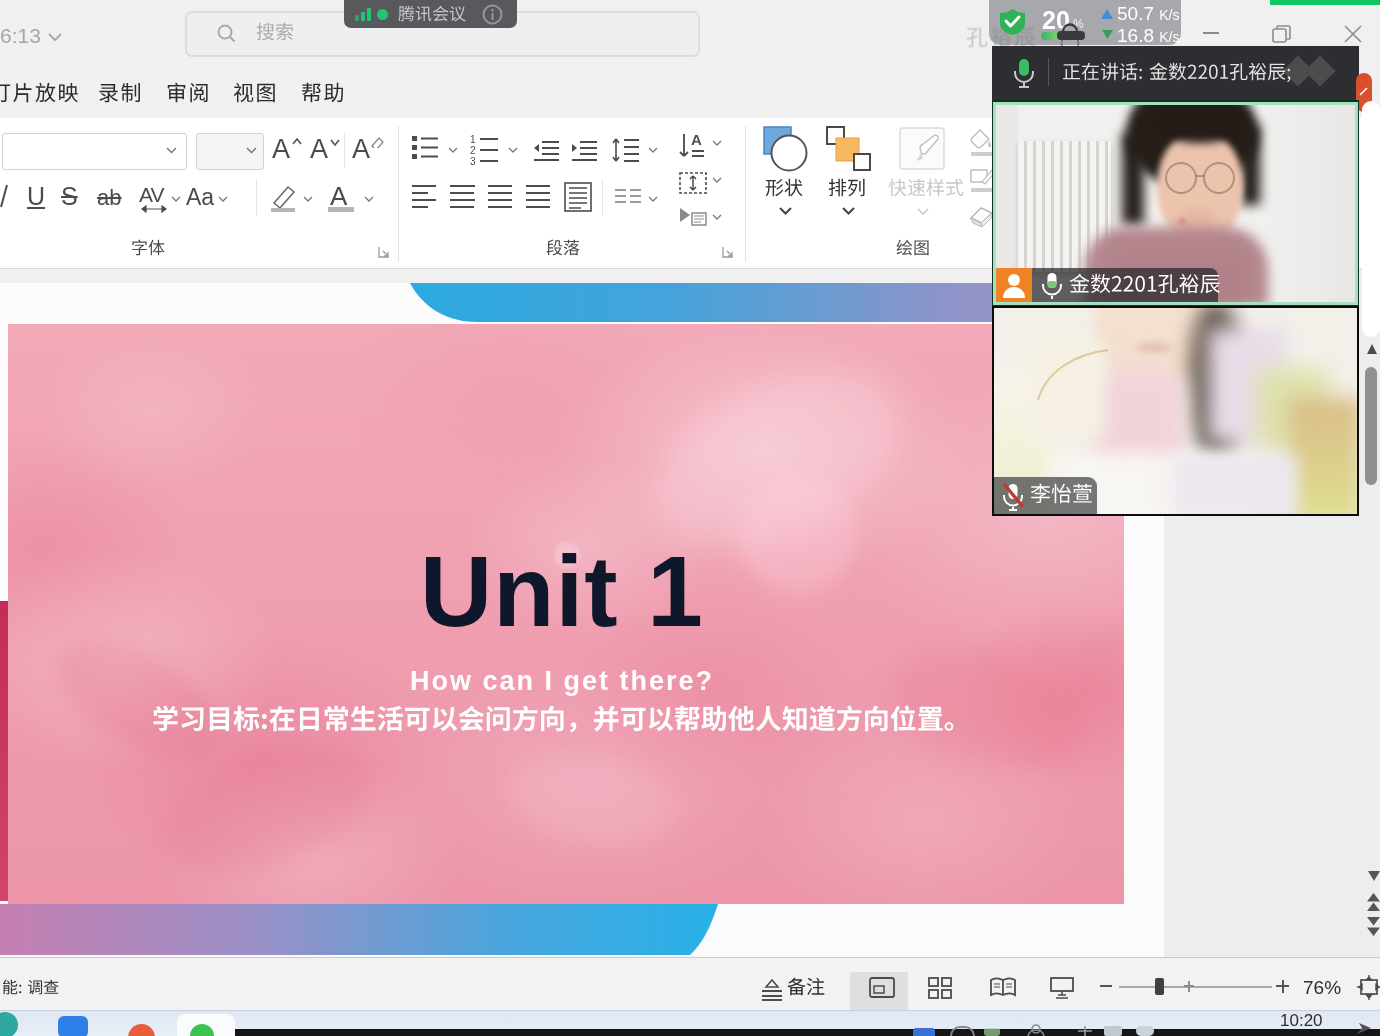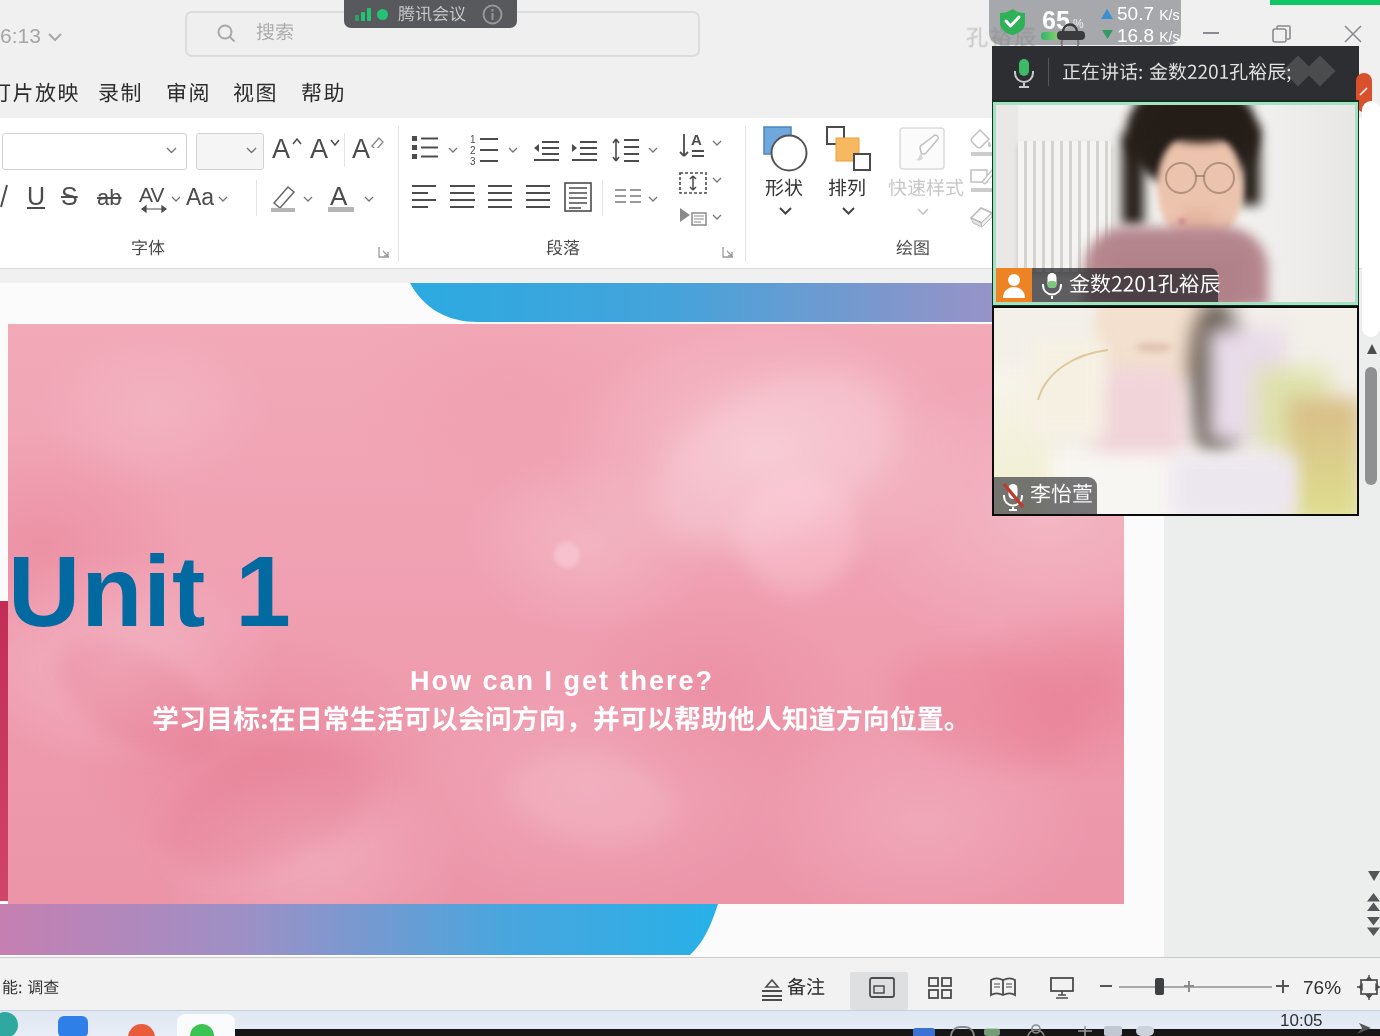--- a/index.html
+++ b/index.html
@@ -377,21 +377,21 @@
 radial-gradient(ellipse 200px 150px at 63% 63%, rgba(231,120,145,.30), rgba(231,120,145,0) 70%),
 radial-gradient(ellipse 240px 160px at 45% 12%, rgba(238,150,168,.35), rgba(238,150,168,0) 70%)"></div>
 <div class="a" style="left:640px;top:60px;width:260px;height:150px;border-radius:50%;background:rgba(255,255,255,.18);transform:rotate(-25deg);filter:blur(14px)"></div>
 <div class="a" style="left:730px;top:150px;width:120px;height:120px;border-radius:50%;background:rgba(255,210,220,.35);filter:blur(10px)"></div>
 <div class="a" style="left:40px;top:330px;width:180px;height:90px;border-radius:50%;background:rgba(224,100,128,.22);transform:rotate(30deg);filter:blur(10px)"></div>
 <div class="a" style="left:150px;top:430px;width:220px;height:110px;border-radius:50%;background:rgba(224,100,128,.18);transform:rotate(-20deg);filter:blur(12px)"></div>
 <div class="a" style="left:880px;top:330px;width:200px;height:110px;border-radius:50%;background:rgba(228,105,130,.20);transform:rotate(15deg);filter:blur(12px)"></div>
 <div class="a" style="left:500px;top:430px;width:170px;height:90px;border-radius:50%;background:rgba(255,255,255,.10);transform:rotate(10deg);filter:blur(10px)"></div>
 <div class="a" style="left:546px;top:218px;width:26px;height:26px;border-radius:50%;background:rgba(250,205,215,.6);filter:blur(2px)"></div>
 </div>
-<div class="a" style="left:8px;top:534px;width:1108px;text-align:left;font-size:100px;font-weight:bold;color:#0369a1;letter-spacing:1px">Unit 1</div>
+<div class="a" style="left:8px;top:534px;width:1108px;text-align:center;font-size:100px;font-weight:bold;color:#0f172a;letter-spacing:1px">Unit 1</div>
 <div class="a" style="left:8px;top:666px;width:1108px;text-align:center;font-size:27px;font-weight:bold;color:#fff;letter-spacing:2px">How can I get there?</div>
 <div class="a" style="left:152px;top:705px;width:819px">
     <svg style="position:absolute;overflow:visible" width="819" height="34">
       <g transform="translate(0,23.8) scale(0.027000,-0.027000)" fill="#fff">
         <path transform="translate(0,0)" d="M233 508H694V404H233ZM54 283H949V173H54ZM436 346H559V44Q559 -2 546 -28Q532 -53 497 -66Q461 -79 413 -82Q365 -85 301 -85Q295 -60 281 -26Q266 7 252 31Q284 30 317 29Q350 28 375 28Q401 29 411 29Q426 29 431 33Q436 37 436 47ZM656 508H686L711 514L787 454Q750 419 703 386Q656 353 604 325Q552 296 498 275Q487 291 469 312Q450 333 436 346Q479 363 521 387Q564 412 600 438Q635 464 656 486ZM67 691H938V470H820V585H179V470H67ZM752 843 876 805Q844 758 807 710Q771 663 742 630L647 665Q666 690 685 721Q705 752 722 783Q740 815 752 843ZM150 795 252 840Q279 811 305 775Q331 738 343 709L235 658Q225 687 200 725Q175 763 150 795ZM409 819 515 859Q539 827 562 786Q584 745 594 714L481 670Q473 700 452 742Q431 785 409 819Z"></path>
         <path transform="translate(1000,0)" d="M106 791H820V675H106ZM219 546 299 625Q338 598 386 563Q433 529 478 495Q522 461 551 435L465 344Q439 371 396 406Q353 442 306 479Q259 516 219 546ZM784 791H907Q907 791 907 779Q907 766 907 752Q907 737 907 729Q904 538 901 406Q898 275 892 191Q886 107 876 61Q867 14 851 -8Q829 -41 805 -55Q780 -69 746 -74Q712 -78 661 -78Q610 -77 563 -76Q562 -51 550 -18Q539 14 522 38Q580 34 625 34Q670 33 694 33Q710 33 720 37Q730 41 738 51Q751 65 759 112Q768 160 772 246Q777 332 780 461Q783 590 784 765ZM90 158Q162 179 260 211Q357 243 466 280Q576 318 681 355L703 244Q605 208 502 170Q400 133 305 99Q210 65 131 37Z"></path>
         <path transform="translate(2000,0)" d="M227 564H770V450H227ZM227 332H770V218H227ZM227 101H770V-16H227ZM141 795H854V-79H726V678H262V-79H141Z"></path>
         <path transform="translate(3000,0)" d="M467 788H908V676H467ZM421 549H964V437H421ZM617 493H739V51Q739 7 731 -20Q722 -47 693 -62Q666 -77 628 -81Q590 -84 539 -84Q537 -58 527 -22Q517 13 505 39Q535 38 563 38Q590 38 600 38Q610 38 614 41Q617 45 617 54ZM773 315 872 349Q895 299 916 242Q937 184 953 131Q968 77 974 35L866 -4Q861 38 847 92Q833 147 814 205Q795 264 773 315ZM465 345 573 320Q558 261 537 203Q517 145 492 93Q468 41 442 1Q432 10 414 22Q397 34 379 45Q361 56 348 63Q387 115 417 191Q448 267 465 345ZM34 652H409V541H34ZM173 850H292V-89H173ZM158 576 230 553Q220 495 205 433Q189 371 170 311Q150 250 127 199Q103 147 77 109Q72 125 61 147Q51 168 39 190Q27 211 16 226Q48 267 76 326Q104 385 126 451Q147 517 158 576ZM287 525Q296 516 316 493Q335 470 358 443Q380 416 399 393Q417 370 424 361L360 266Q350 287 334 315Q318 344 299 374Q280 404 263 430Q246 456 235 473Z"></path>
         <path transform="translate(4000,0)" d="M163 366Q123 366 97 393Q71 421 71 461Q71 503 97 530Q123 557 163 557Q202 557 228 530Q254 503 254 461Q254 421 228 393Q202 366 163 366ZM163 -14Q123 -14 97 14Q71 42 71 82Q71 124 97 151Q123 178 163 178Q202 178 228 151Q254 124 254 82Q254 42 228 14Q202 -14 163 -14Z"></path>
         <path transform="translate(4325,0)" d="M55 711H947V596H55ZM381 387H906V276H381ZM343 47H944V-64H343ZM585 553H706V-12H585ZM371 850 496 820Q459 700 403 583Q347 466 268 365Q189 264 82 191Q76 208 65 229Q55 250 44 271Q33 292 23 306Q91 350 147 412Q202 474 245 547Q288 620 320 697Q351 774 371 850ZM171 431H292V-88H171Z"></path>
@@ -490,39 +490,39 @@
 <svg class="a" style="left:1026px;top:1024px" width="20" height="12">
     <circle cx="10" cy="5" r="4" fill="none" stroke="#8a8a8a" stroke-width="1.6"></circle>
     <path d="M2 12c1-4 4-6 8-6s7 2 8 6" fill="none" stroke="#8a8a8a" stroke-width="1.6"></path>
   </svg>
 <svg class="a" style="left:1078px;top:1026px" width="14" height="10">
     <path d="M7 0v10M0 5h14" stroke="#9a9a9a" stroke-width="1.6"></path>
   </svg>
 <div class="a" style="left:984px;top:1028px;width:16px;height:8px;border-radius:3px;background:#9fd6a0;opacity:.7"></div>
 <div class="a" style="left:1104px;top:1026px;width:18px;height:10px;border-radius:2px;background:#c2c8d2"></div>
 <div class="a" style="left:1136px;top:1026px;width:18px;height:10px;border-radius:5px;background:#ccd2da"></div>
-<div class="a" style="left:1280px;top:1011px;font-size:17px;color:#2e2e2e">10:05</div>
+<div class="a" style="left:1280px;top:1011px;font-size:17px;color:#2e2e2e">10:20</div>
 <svg class="a" style="left:1356px;top:1022px" width="16" height="13">
     <path d="M1 12L15 6 3 1l3 5z" fill="#555"></path>
   </svg>
 <div class="a" style="left:989px;top:0;width:192px;height:45px;background:#a7a8ab;border-radius:0 0 12px 12px"></div>
 <div class="a" style="left:966px;top:26px;width:72px;height:28px">
     <svg style="position:absolute;overflow:visible" width="72" height="28">
       <g transform="translate(0,19.4) scale(0.022000,-0.022000)" fill="#7a7a7d" opacity="0.38">
         <path transform="translate(0,0)" d="M34 314Q94 329 174 349Q254 370 345 394Q435 418 524 442L534 372Q449 349 363 324Q276 300 196 278Q116 257 51 238ZM57 780H475V710H57ZM257 565H331V13Q331 -20 322 -38Q314 -57 291 -66Q269 -75 232 -77Q195 -80 139 -79Q137 -64 130 -42Q123 -20 115 -4Q157 -5 191 -5Q226 -5 237 -5Q249 -5 253 -1Q257 3 257 14ZM454 780H472L487 785L539 748Q509 706 470 663Q430 620 388 582Q346 544 305 516Q300 523 291 532Q282 542 274 550Q265 559 257 565Q294 590 332 624Q369 659 402 696Q434 733 454 764ZM603 817H678V58Q678 20 687 8Q696 -3 725 -3Q731 -3 748 -3Q765 -3 786 -3Q807 -3 824 -3Q842 -3 851 -3Q871 -3 881 13Q891 28 895 69Q899 110 901 186Q916 175 935 166Q955 156 970 152Q966 69 956 21Q946 -28 923 -49Q899 -70 855 -70Q848 -70 829 -70Q810 -70 786 -70Q762 -70 742 -70Q723 -70 716 -70Q672 -70 647 -59Q623 -47 613 -19Q603 9 603 60Z"></path>
         <path transform="translate(1090,0)" d="M644 663 712 642Q683 558 638 481Q594 404 539 341Q484 277 419 230Q409 244 394 260Q379 276 365 287Q427 328 481 386Q534 445 576 516Q618 587 644 663ZM695 620Q745 505 810 428Q876 351 960 291Q946 280 932 265Q917 250 909 234Q850 280 801 333Q752 385 711 451Q670 517 634 601ZM548 823 616 801Q594 755 566 706Q538 658 508 614Q478 571 450 537Q443 543 432 551Q420 559 409 567Q397 575 389 579Q419 611 448 651Q477 691 502 735Q528 779 548 823ZM720 797 782 823Q811 786 841 743Q871 700 897 659Q923 618 938 586L873 554Q859 586 833 628Q808 670 779 715Q749 759 720 797ZM460 299H866V-76H793V232H530V-80H460ZM496 29H837V-39H496ZM193 371 263 453V-79H193ZM381 470 429 432Q401 402 370 371Q340 340 315 318L280 347Q304 371 334 407Q363 443 381 470ZM53 663H335V593H53ZM254 418Q265 407 289 384Q312 360 339 332Q367 303 389 279Q411 255 421 245L378 187Q367 205 345 232Q324 259 299 289Q275 318 253 343Q230 369 217 383ZM311 663H327L341 666L384 635Q350 550 299 467Q247 384 188 313Q128 242 71 191Q67 202 59 216Q52 230 44 244Q36 257 29 264Q84 307 139 370Q194 432 239 505Q285 577 311 646ZM147 808 207 841Q233 811 259 775Q285 740 299 715L236 675Q222 702 197 740Q171 777 147 808Z"></path>
         <path transform="translate(2180,0)" d="M182 789H923V715H182ZM179 428H948V358H179ZM291 610H862V540H291ZM140 789H217V493Q217 430 213 355Q209 280 198 202Q186 124 163 50Q141 -24 103 -86Q96 -80 83 -72Q71 -64 57 -57Q44 -50 34 -46Q71 13 92 82Q113 151 123 223Q134 295 137 364Q140 434 140 493ZM570 402Q614 253 712 150Q810 46 964 4Q956 -3 947 -14Q937 -26 929 -38Q921 -50 915 -61Q809 -26 729 36Q649 98 594 186Q538 274 505 385ZM849 333 915 291Q881 262 842 231Q803 201 765 174Q726 147 692 126L640 164Q674 186 712 215Q750 245 787 276Q823 307 849 333ZM319 -79 314 -13 349 17 605 92Q604 75 604 56Q605 36 607 23Q519 -5 466 -22Q412 -40 383 -50Q354 -61 340 -67Q327 -73 319 -79ZM319 -79Q316 -71 309 -59Q302 -47 294 -36Q286 -24 279 -18Q292 -9 305 9Q318 27 318 60V379H394V4Q394 4 387 -2Q379 -7 368 -17Q357 -26 345 -37Q334 -49 327 -59Q319 -70 319 -79Z"></path>
       </g>
     </svg>
   </div>
 <svg class="a" style="left:999px;top:8px" width="27" height="28">
     <path d="M13.5 1C9 4 5 5 1 5v10c0 6 5 10 12.5 12C21 25 26 21 26 15V5c-4 0-8-1-12.5-4z" fill="#2eb157"></path>
     <path d="M7 13l4.5 5L20 9" stroke="#fff" stroke-width="3" fill="none" stroke-linecap="round" stroke-linejoin="round"></path>
   </svg>
-<div class="a" style="left:1042px;top:6px;font-size:25px;font-weight:bold;color:#fff">65</div>
+<div class="a" style="left:1042px;top:6px;font-size:25px;font-weight:bold;color:#fff">20</div>
 <div class="a" style="left:1073px;top:17px;font-size:12px;color:#eee">%</div>
 <svg class="a" style="left:1058px;top:22px" width="28" height="32">
     <circle cx="12" cy="21" r="8.5" fill="none" stroke="#59595b" stroke-width="2" opacity=".6"></circle>
     <path d="M5 11v-1.5a7 7 0 0114 0V11" fill="none" stroke="#3c3c3e" stroke-width="2.4"></path>
   </svg>
 <div class="a" style="left:1041px;top:32px;width:18px;height:8px;border-radius:4px;background:linear-gradient(90deg,#2db56b,#8fcf6a)"></div>
 <div class="a" style="left:1057px;top:31px;width:28px;height:9px;border-radius:4px;background:#3a3b3e"></div>
 <svg class="a" style="left:1101px;top:9px" width="12" height="10">
     <path d="M6 0l6 10H0z" fill="#3d8fd4"></path>
   </svg>

